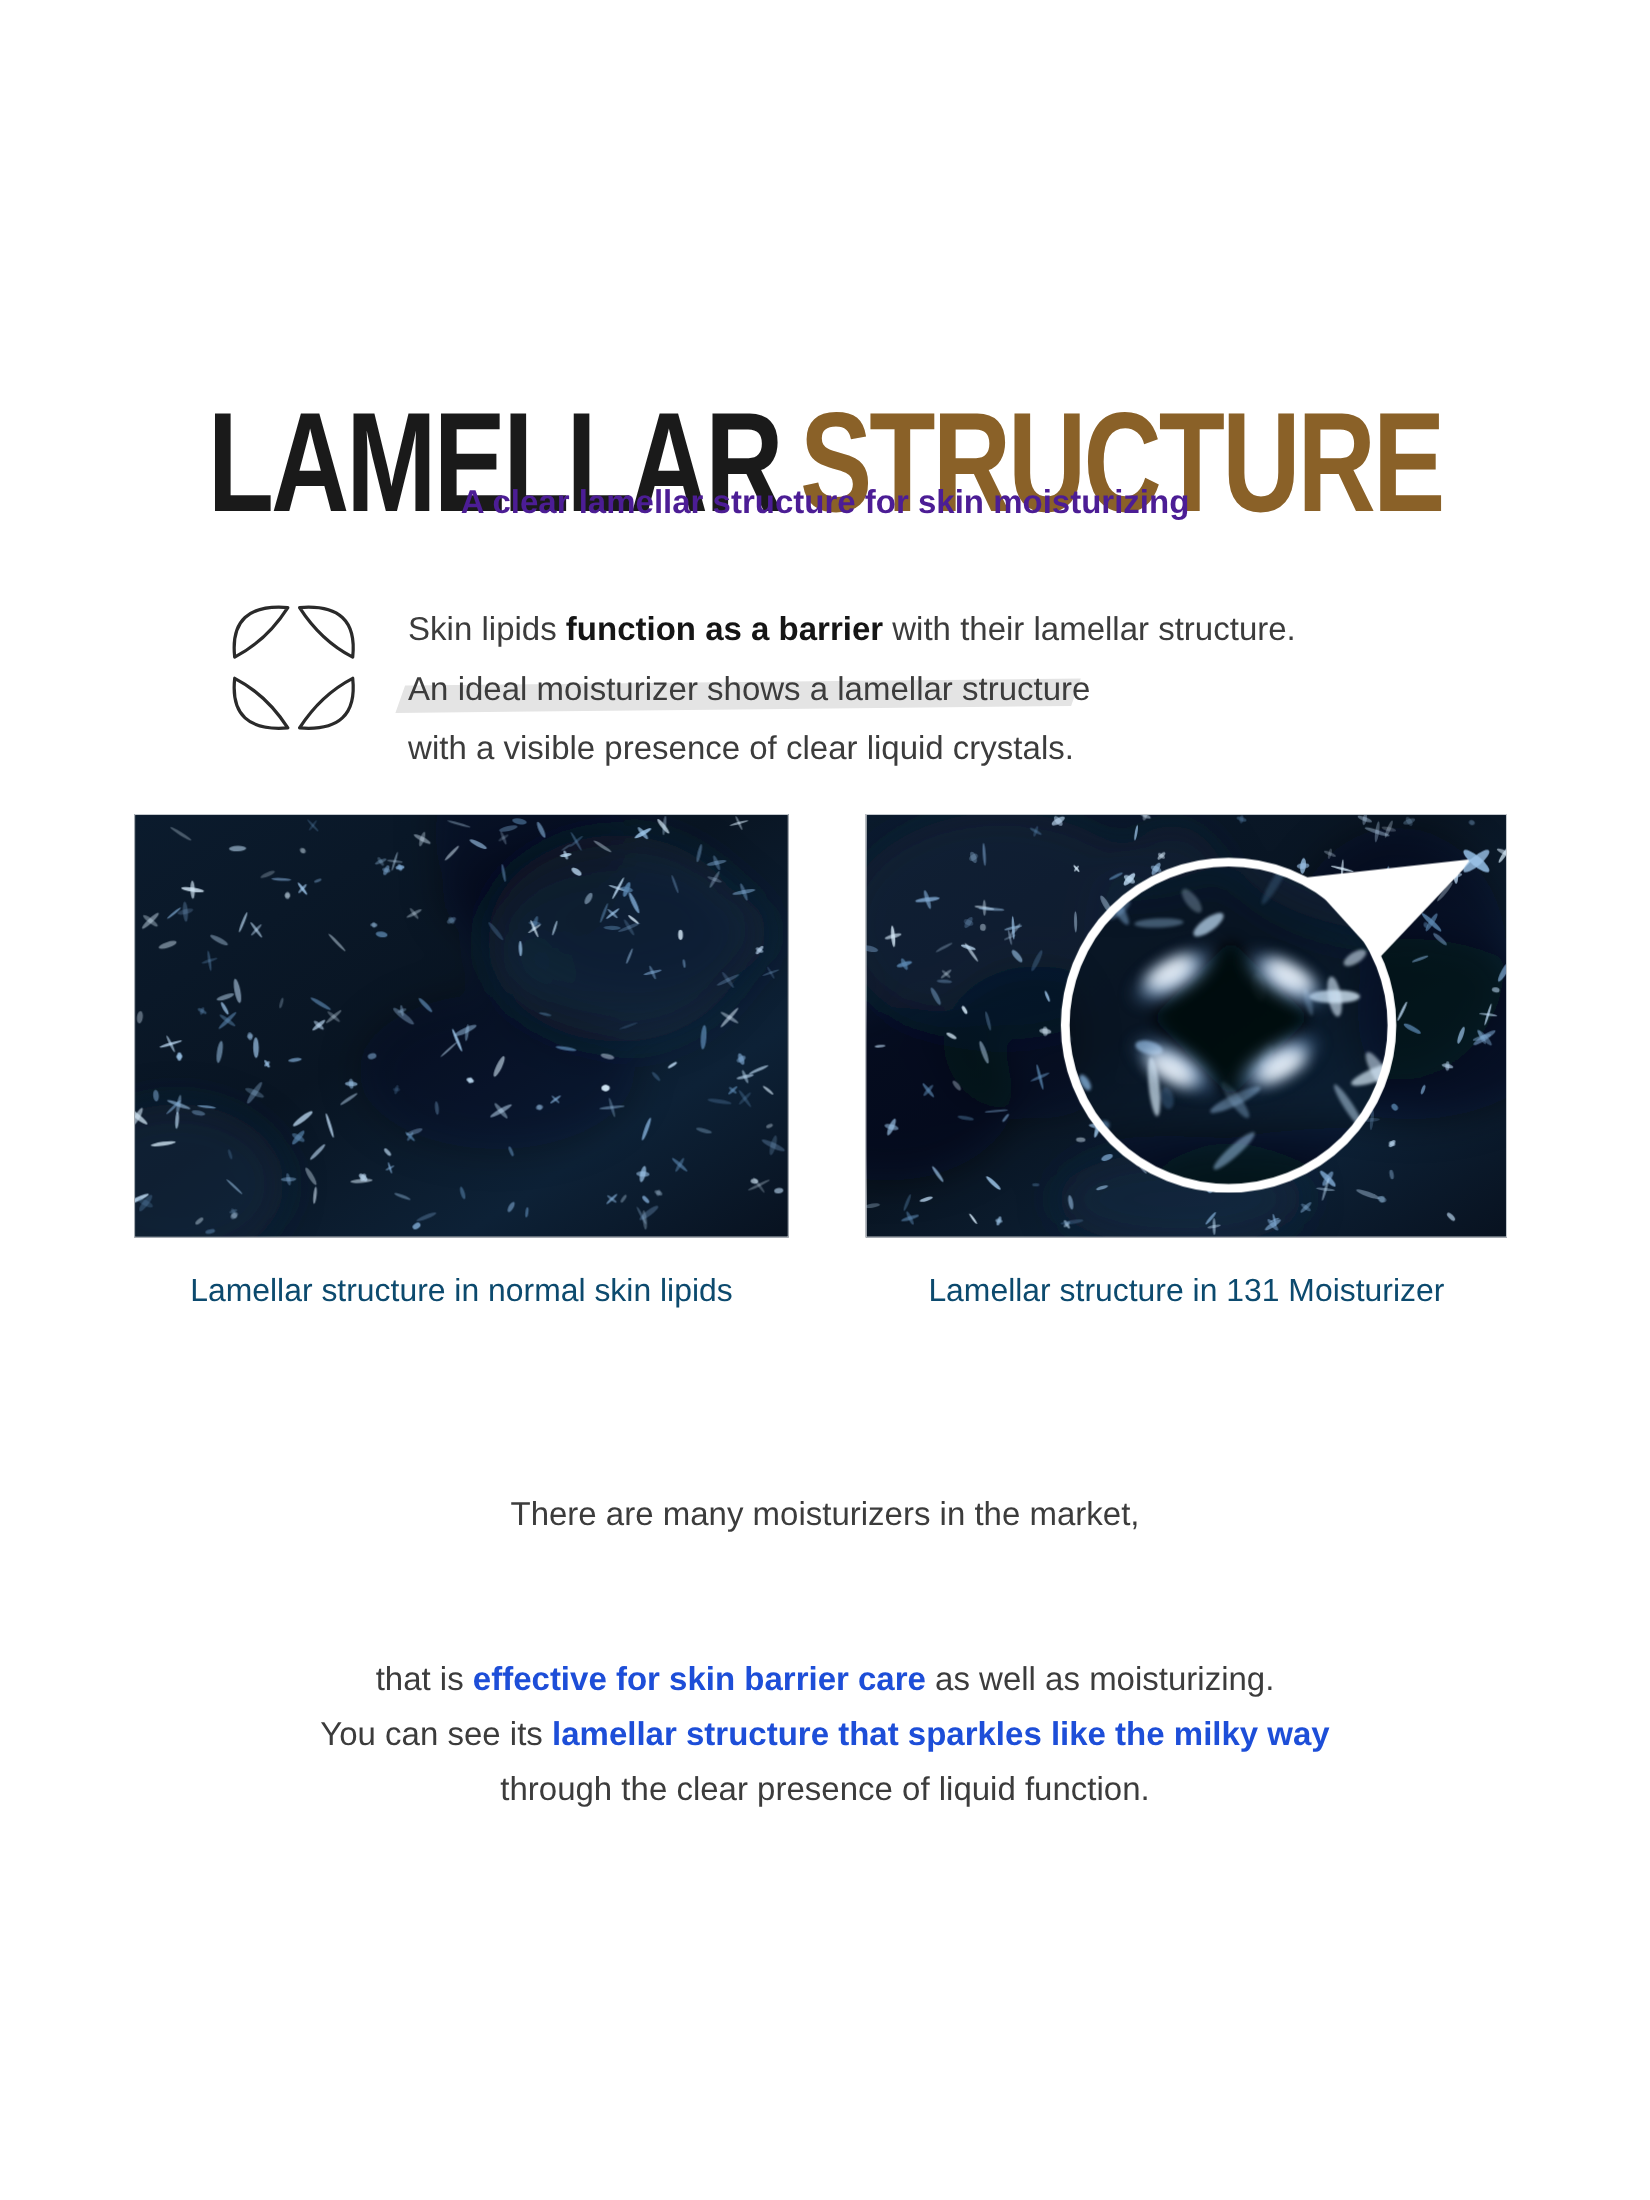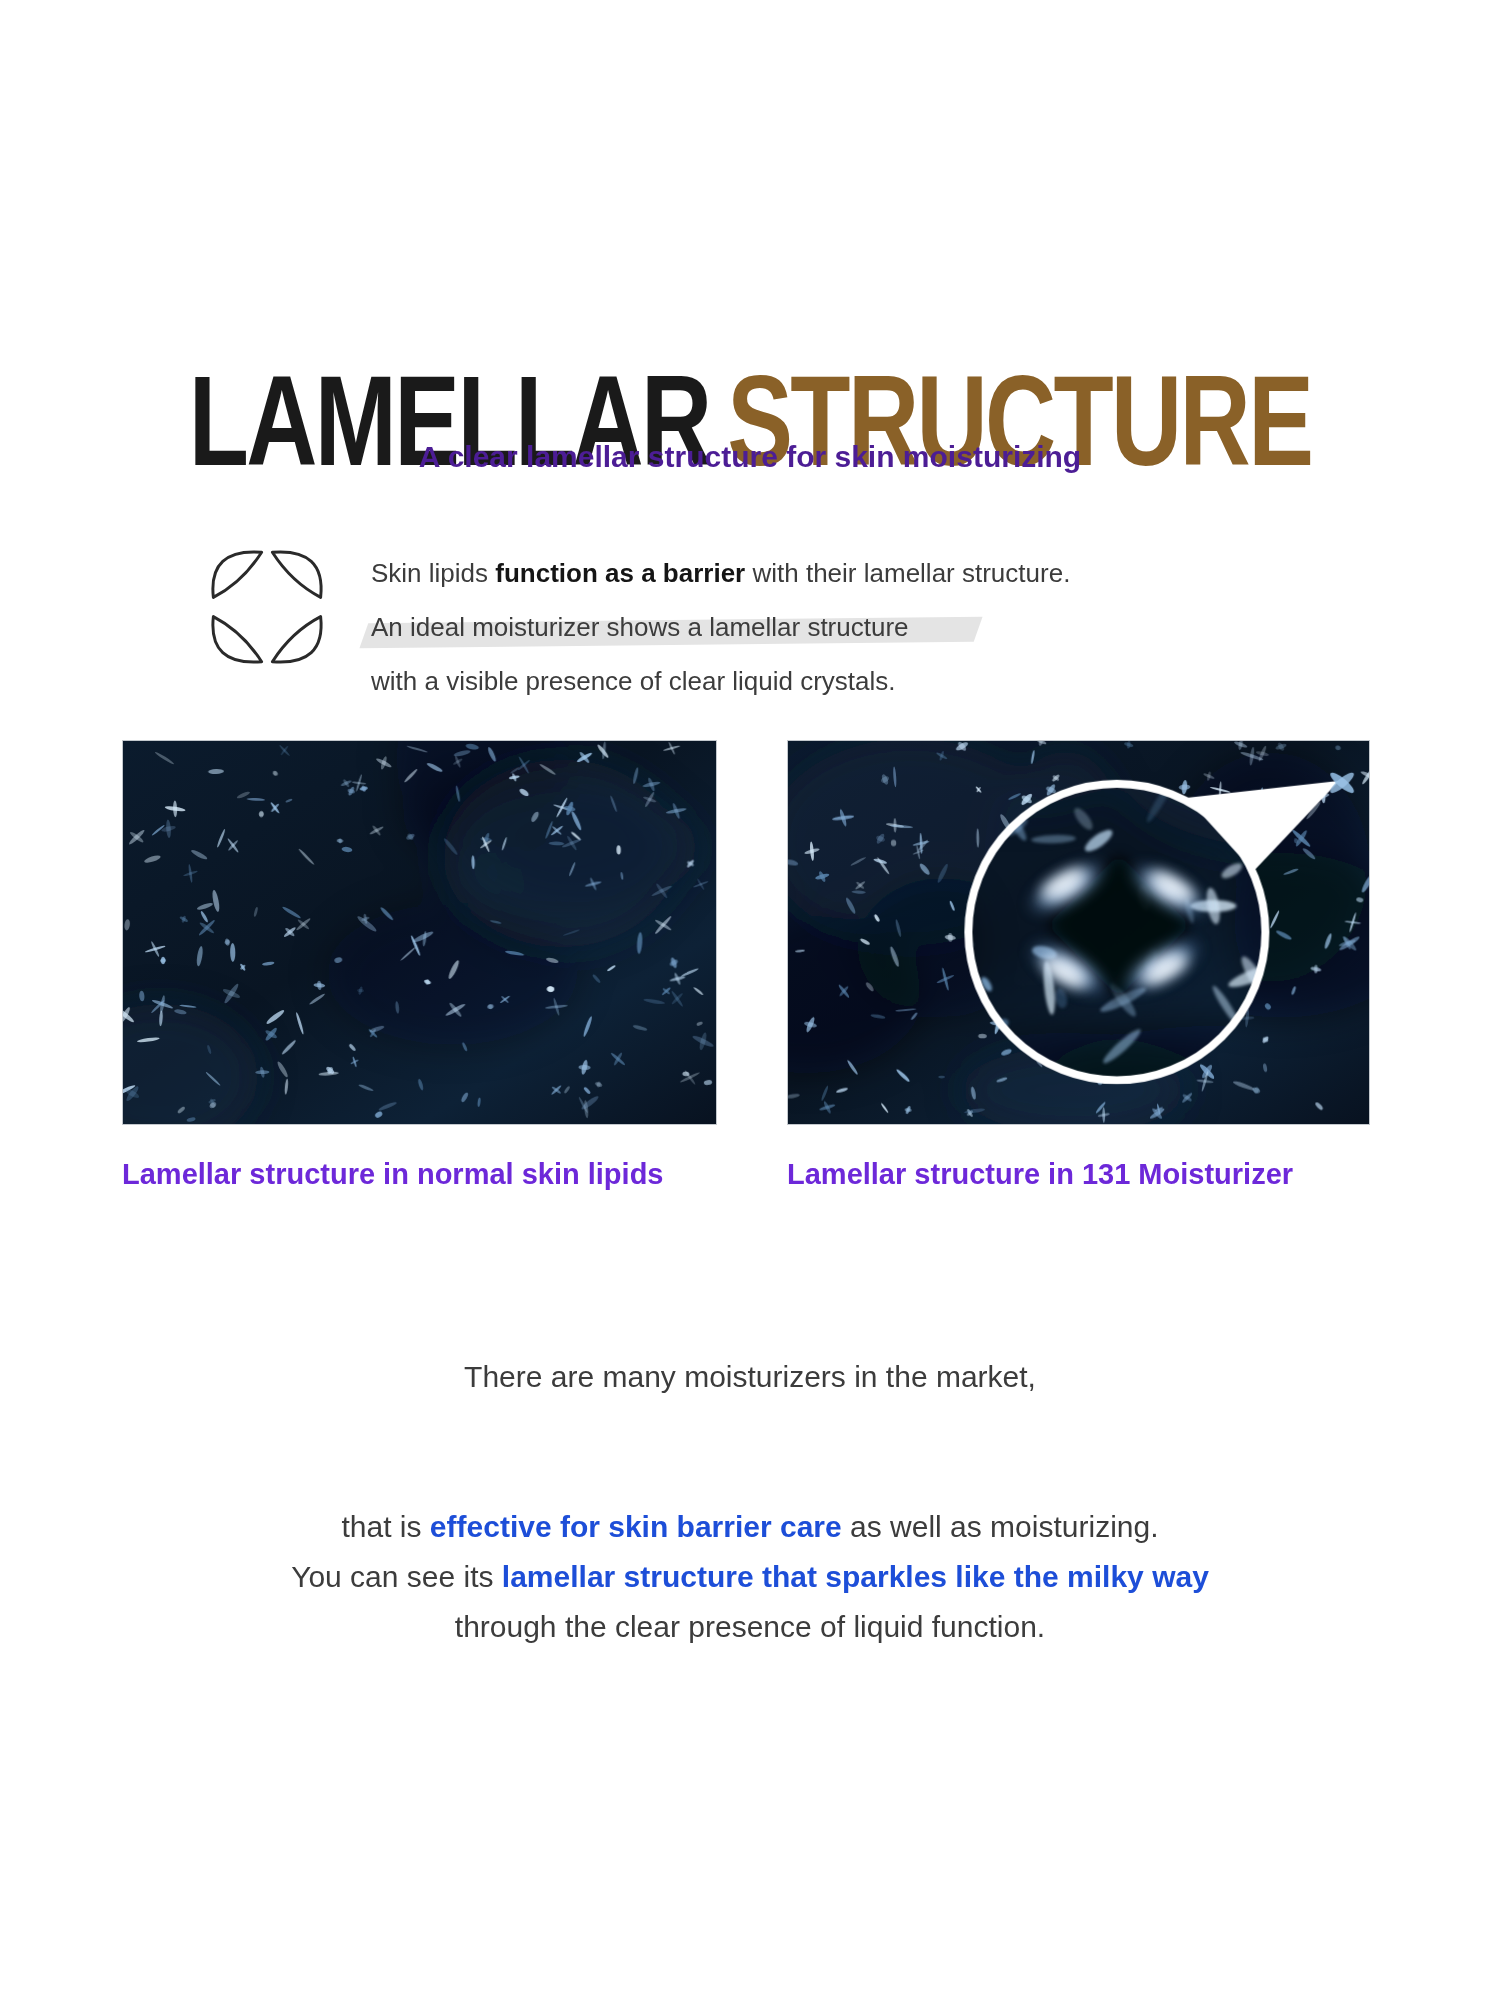--- a/index.html
+++ b/index.html
@@ -13,33 +13,33 @@
   .title .w1{color:#1a1a1a;margin-right:20px;}
   .title .w2{color:#8a6128;}
 
   
   .subtitle{position:absolute;top:440px;left:0;width:1500px;text-align:center;
             font-weight:bold;font-size:30px;color:#4c1d95;}
 
   
   .petal-icon{position:absolute;left:208px;top:548px;width:118px;height:118px;}
   .intro-text{position:absolute;left:371px;top:546px;width:830px;
-              font-size:26px;color:#3c3c3c;line-height:54px;}
+              font-size:30px;color:#3c3c3c;line-height:54px;}
   .intro-text p{margin:0;position:relative;}
   .intro-text b{color:#151515;}
   .hl-band{position:absolute;left:-6px;top:20px;width:612px;height:25px;
            background:#e4e4e4;transform:skewX(-20deg) rotate(-0.6deg);z-index:0;}
   .hl-text{position:relative;z-index:1;}
 
   
   figure{position:absolute;top:740px;margin:0;}
   figure.left{left:122px;width:595px;}
   figure.right{left:787px;width:583px;}
   .micro-svg{display:block;width:100%;height:385px;border:1px solid #c3c8cd;box-sizing:border-box;background:#0a1726;}
-  figcaption{margin-top:33px;font-weight:bold;font-size:29px;color:#6d28d9;}
+  figcaption{margin-top:33px;text-align:center;font-weight:normal;font-size:29px;color:#0c4a6e;}
 
   
   .para{position:absolute;left:0;width:1500px;text-align:center;
         font-size:30px;color:#3c3c3c;line-height:50px;}
   .para b{color:#1d4ed8;}
   .para1{top:1352px;}
   .para2{top:1502px;}
   .para p{margin:0;}
 </style>
 </head>

